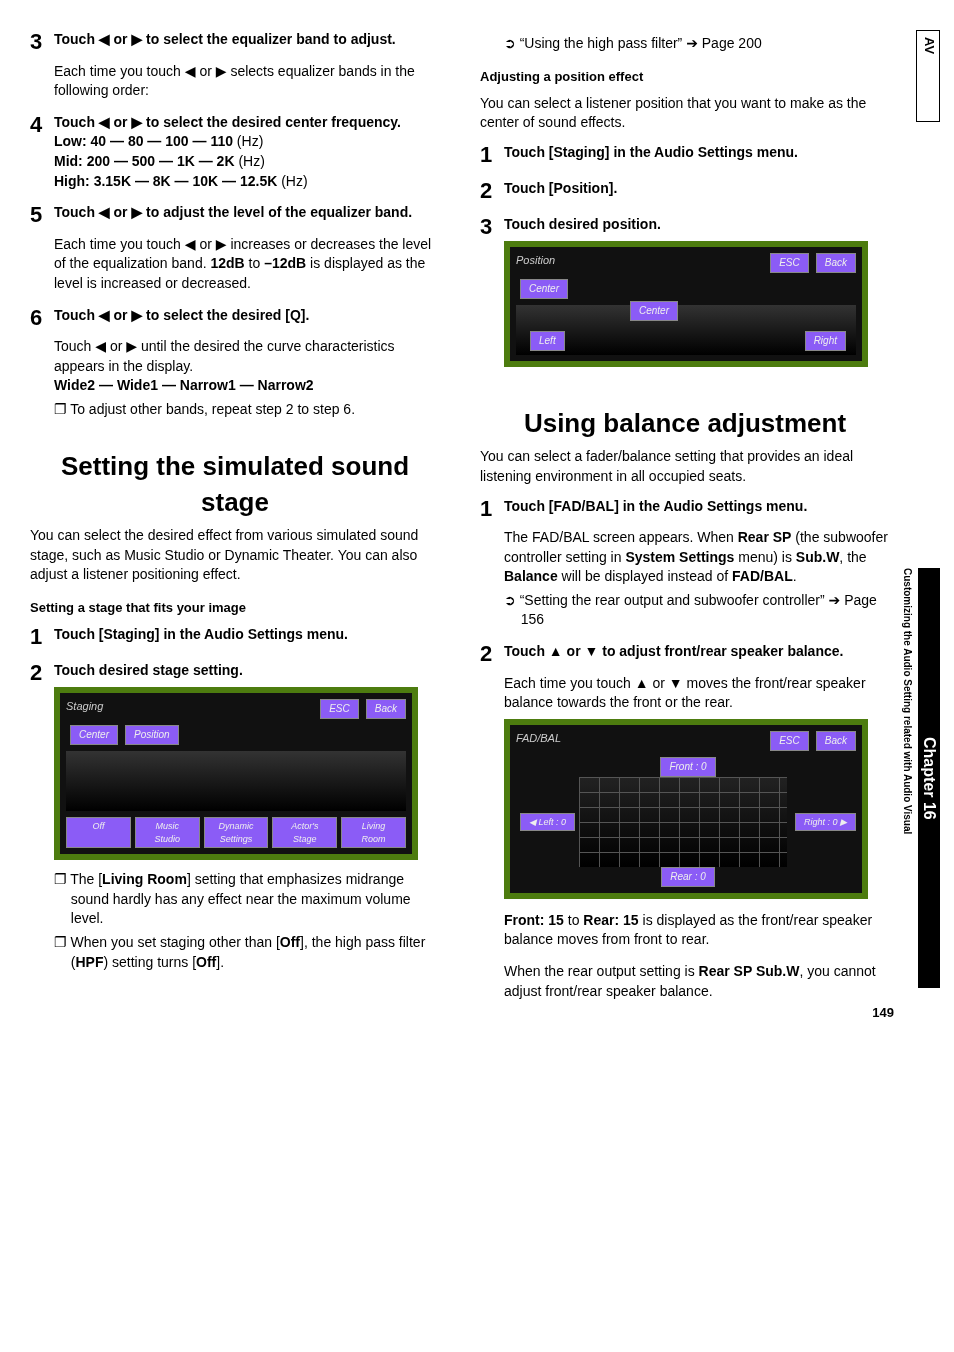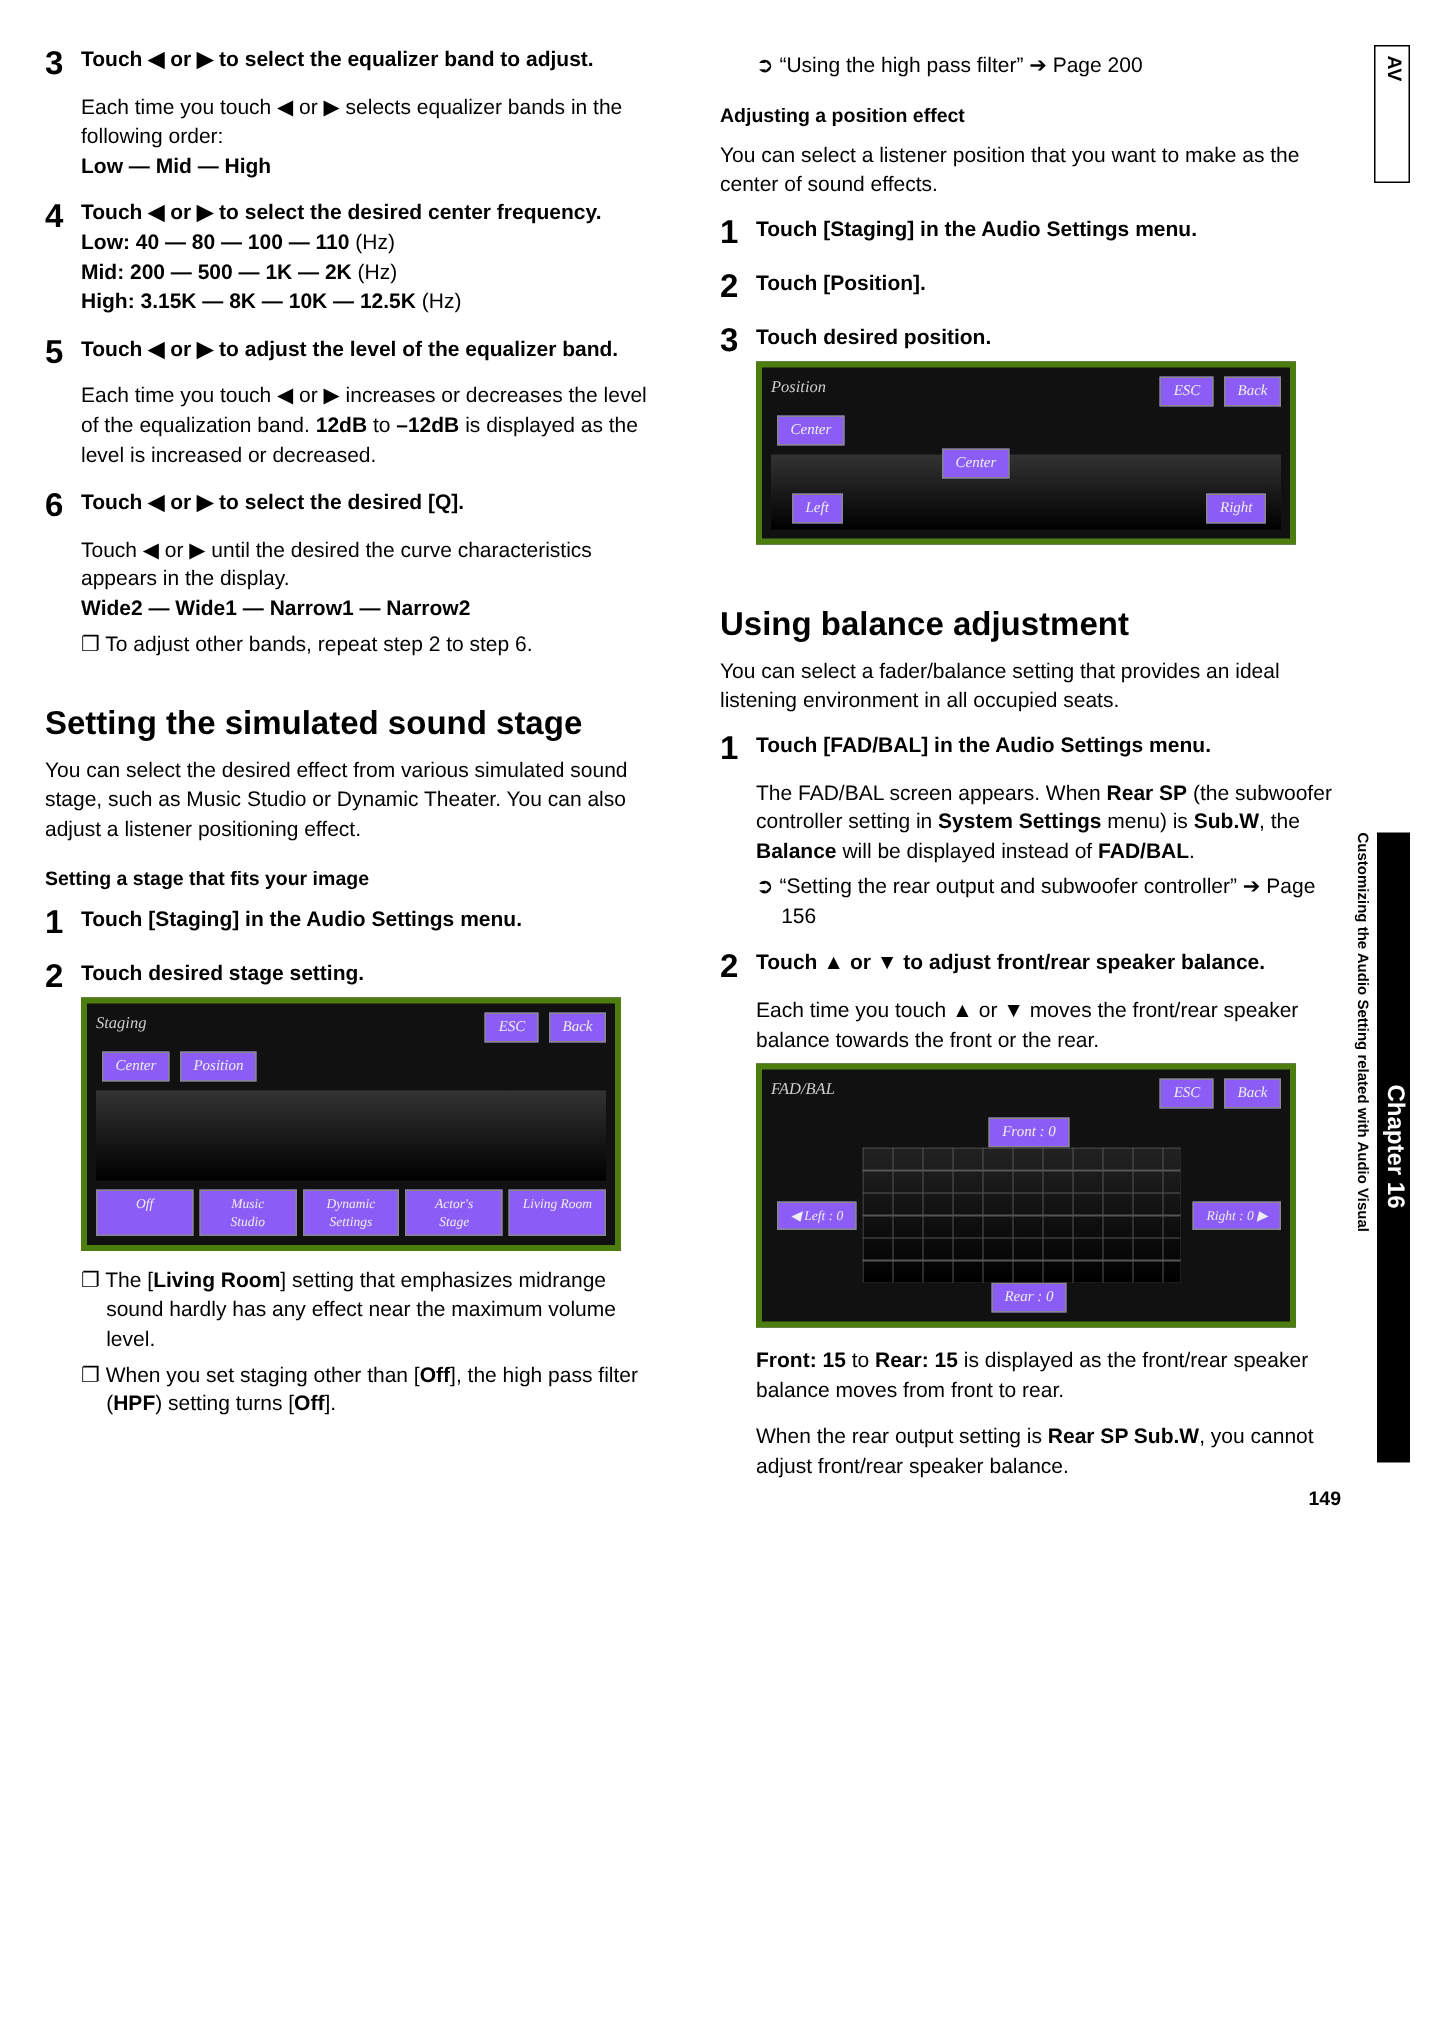--- a/index.html
+++ b/index.html
@@ -54,45 +54,45 @@
   .ref-bullet {
     padding-left: 1.2em;
     text-indent: -1.2em;
     margin-top: 4px;
   }
   .ref-bullet::before {
     content: "➲ ";
   }
 
   h2.section {
-    font-size: 22px;
+    font-size: 26px;
     font-weight: bold;
     margin: 28px 0 6px 0;
+    text-align: center;
   }
   h3.subsection {
     font-size: 13px;
     font-weight: bold;
     margin: 14px 0 8px 0;
   }
   .body-para {
     margin: 0 0 10px 0;
   }
 
   .bold { font-weight: bold; }
 
   .ui-shot {
     width: 340px;
     background: #111;
-    border: 4px solid #4d7c0f;
+    border: 6px solid #4d7c0f;
     margin: 6px 0 10px 0;
     padding: 6px;
     color: #ddd;
     font-size: 11px;
     position: relative;
-    font-family: Liberation Serif, serif;
   }
   .ui-top {
     display: flex;
     justify-content: space-between;
     margin-bottom: 6px;
   }
   .ui-title { color: #ccc; font-style: italic; }
   .ui-btn {
     display: inline-block;
     border: 1px solid #888;
@@ -191,21 +191,20 @@
 
 <div class="page">
 
   <div class="col col-left">
 
     <div class="step">
       <div class="step-num">3</div>
       <div class="step-body">
         <div class="step-title">Touch ◀ or ▶ to select the equalizer band to adjust.</div>
         <div class="step-text">Each time you touch ◀ or ▶ selects equalizer bands in the following order:</div>
-        <div class="bold">Low — Mid — High</div>
       </div>
     </div>
 
     <div class="step">
       <div class="step-num">4</div>
       <div class="step-body">
         <div class="step-title">Touch ◀ or ▶ to select the desired center frequency.</div>
         <div><span class="bold">Low: 40 — 80 — 100 — 110</span><span> (Hz)</span></div>
         <div><span class="bold">Mid: 200 — 500 — 1K — 2K</span><span> (Hz)</span></div>
         <div><span class="bold">High: 3.15K — 8K — 10K — 12.5K</span><span> (Hz)</span></div>

